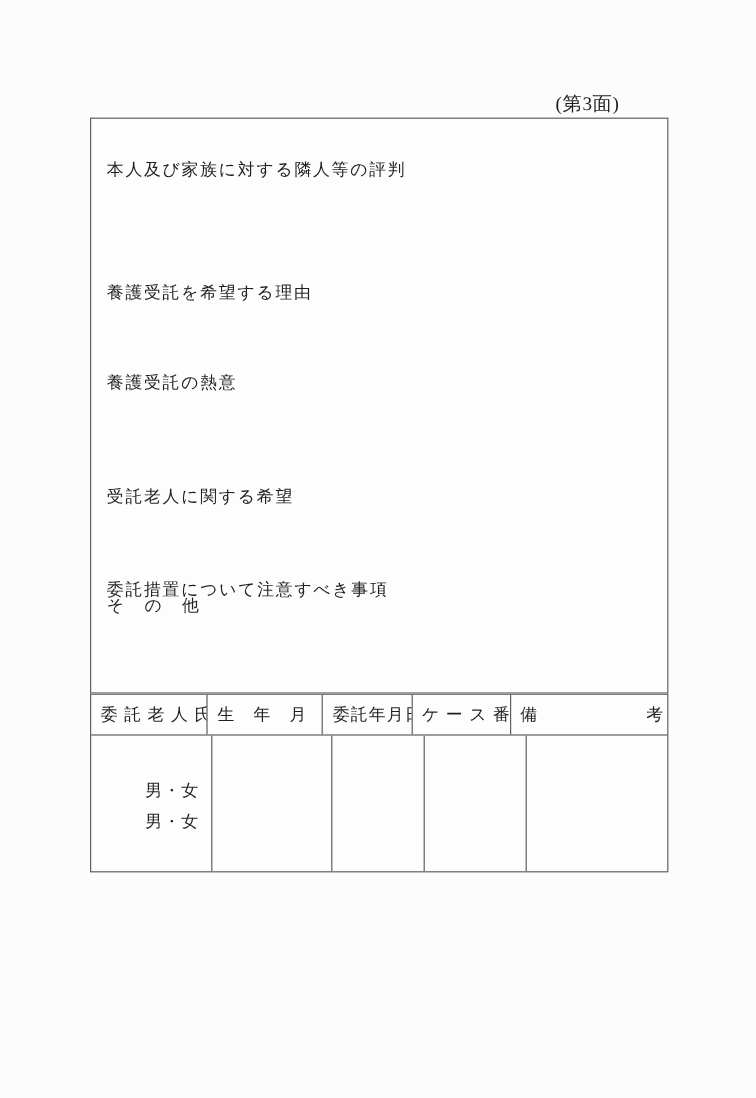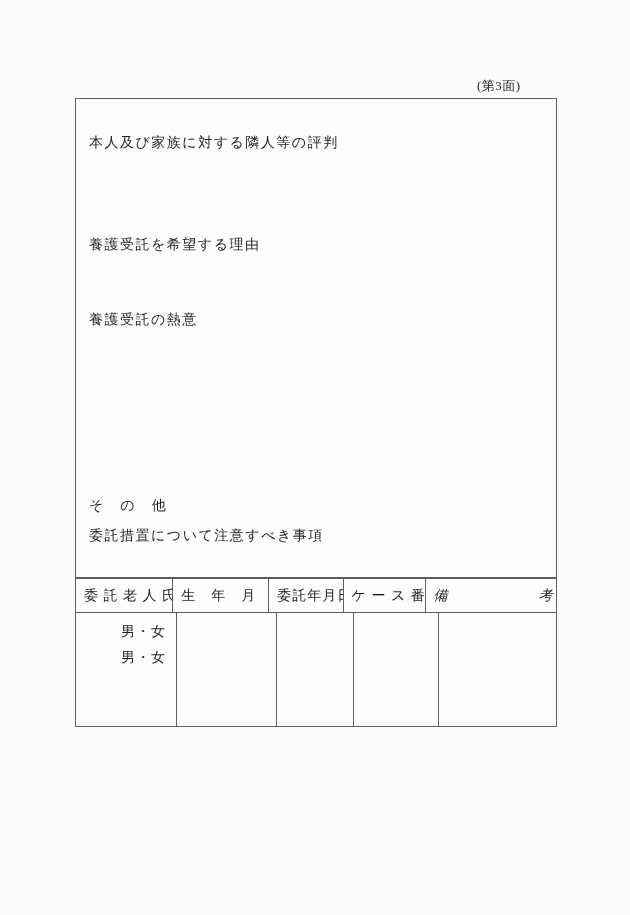--- a/index.html
+++ b/index.html
@@ -8,23 +8,23 @@
     position: relative;
     width: 630px;
     height: 915px;
     background: #fcfcfc;
     font-family: "Liberation Serif", "DejaVu Serif", serif;
     color: #1f1f1f;
     overflow: hidden;
   }
   .corner-label {
     position: absolute;
-    left: 477px;
+    left: 463px;
     top: 77px;
-    font-size: 13px;
+    font-size: 16px;
     letter-spacing: 0.5px;
     white-space: pre;
   }
   .notes-box {
     position: absolute;
     left: 75px;
     top: 98px;
     width: 482px;
     height: 480px;
     border: 1px solid #5f5f5f;
@@ -36,21 +36,21 @@
     left: 13px;
     font-size: 14px;
     letter-spacing: 1.5px;
     white-space: pre;
     line-height: 16px;
   }
   .fl-0 { top: 36px; }
   .fl-1 { top: 138px; }
   .fl-2 { top: 213px; }
   .fl-3 { top: 308px; }
-  .fl-4 { top: 386px; margin-top: 43px; }
+  .fl-4 { top: 386px; }
   .fl-5 { top: 399px; }
   .bottom-table {
     position: absolute;
     left: 75px;
     top: 578px;
     width: 482px;
     height: 149px;
     border: 1px solid #5f5f5f;
     background: #fdfdfd;
   }
@@ -64,46 +64,47 @@
     font-size: 14px;
     letter-spacing: 1px;
     white-space: pre;
     overflow: hidden;
     border-right: 1px solid #5f5f5f;
   }
   .c-0 { width: 101px; }
   .c-1 { width: 100px; }
   .c-2 { width: 77px; }
   .c-3 { width: 85px; }
-  .c-4 { flex: 1 1 auto; border-right: none; font-style: italic; }
+  .c-4 { flex: 1 1 auto; border-right: none; }
   .t-body .t-cell { align-items: flex-start; }
   .name-cell {
     flex-direction: column;
     align-items: flex-end !important;
-    justify-content: flex-start;
+    justify-content: center;
     padding: 6px 10px 0 8px;
   }
   .gender-line {
     font-size: 14px;
     letter-spacing: 1px;
     line-height: 26px;
     white-space: pre;
   }
 </style>
 </head>
 <body>
 
 <div class="page">
 
   <div class="corner-label">(第3面)</div>
 
   <div class="notes-box">
     <div class="field-label fl-0">本人及び家族に対する隣人等の評判</div>
     <div class="field-label fl-1">養護受託を希望する理由</div>
     <div class="field-label fl-2">養護受託の熱意</div>
+    <div class="field-label fl-3">受託老人に関する希望</div>
     <div class="field-label fl-4">委託措置について注意すべき事項</div>
     <div class="field-label fl-5">そ　の　他</div>
   </div>
 
   <div class="bottom-table">
 
     <div class="t-row t-head">
       <div class="t-cell c-0">委 託 老 人 氏 名</div>
       <div class="t-cell c-1">生　年　月　日</div>
       <div class="t-cell c-2">委託年月日</div>

